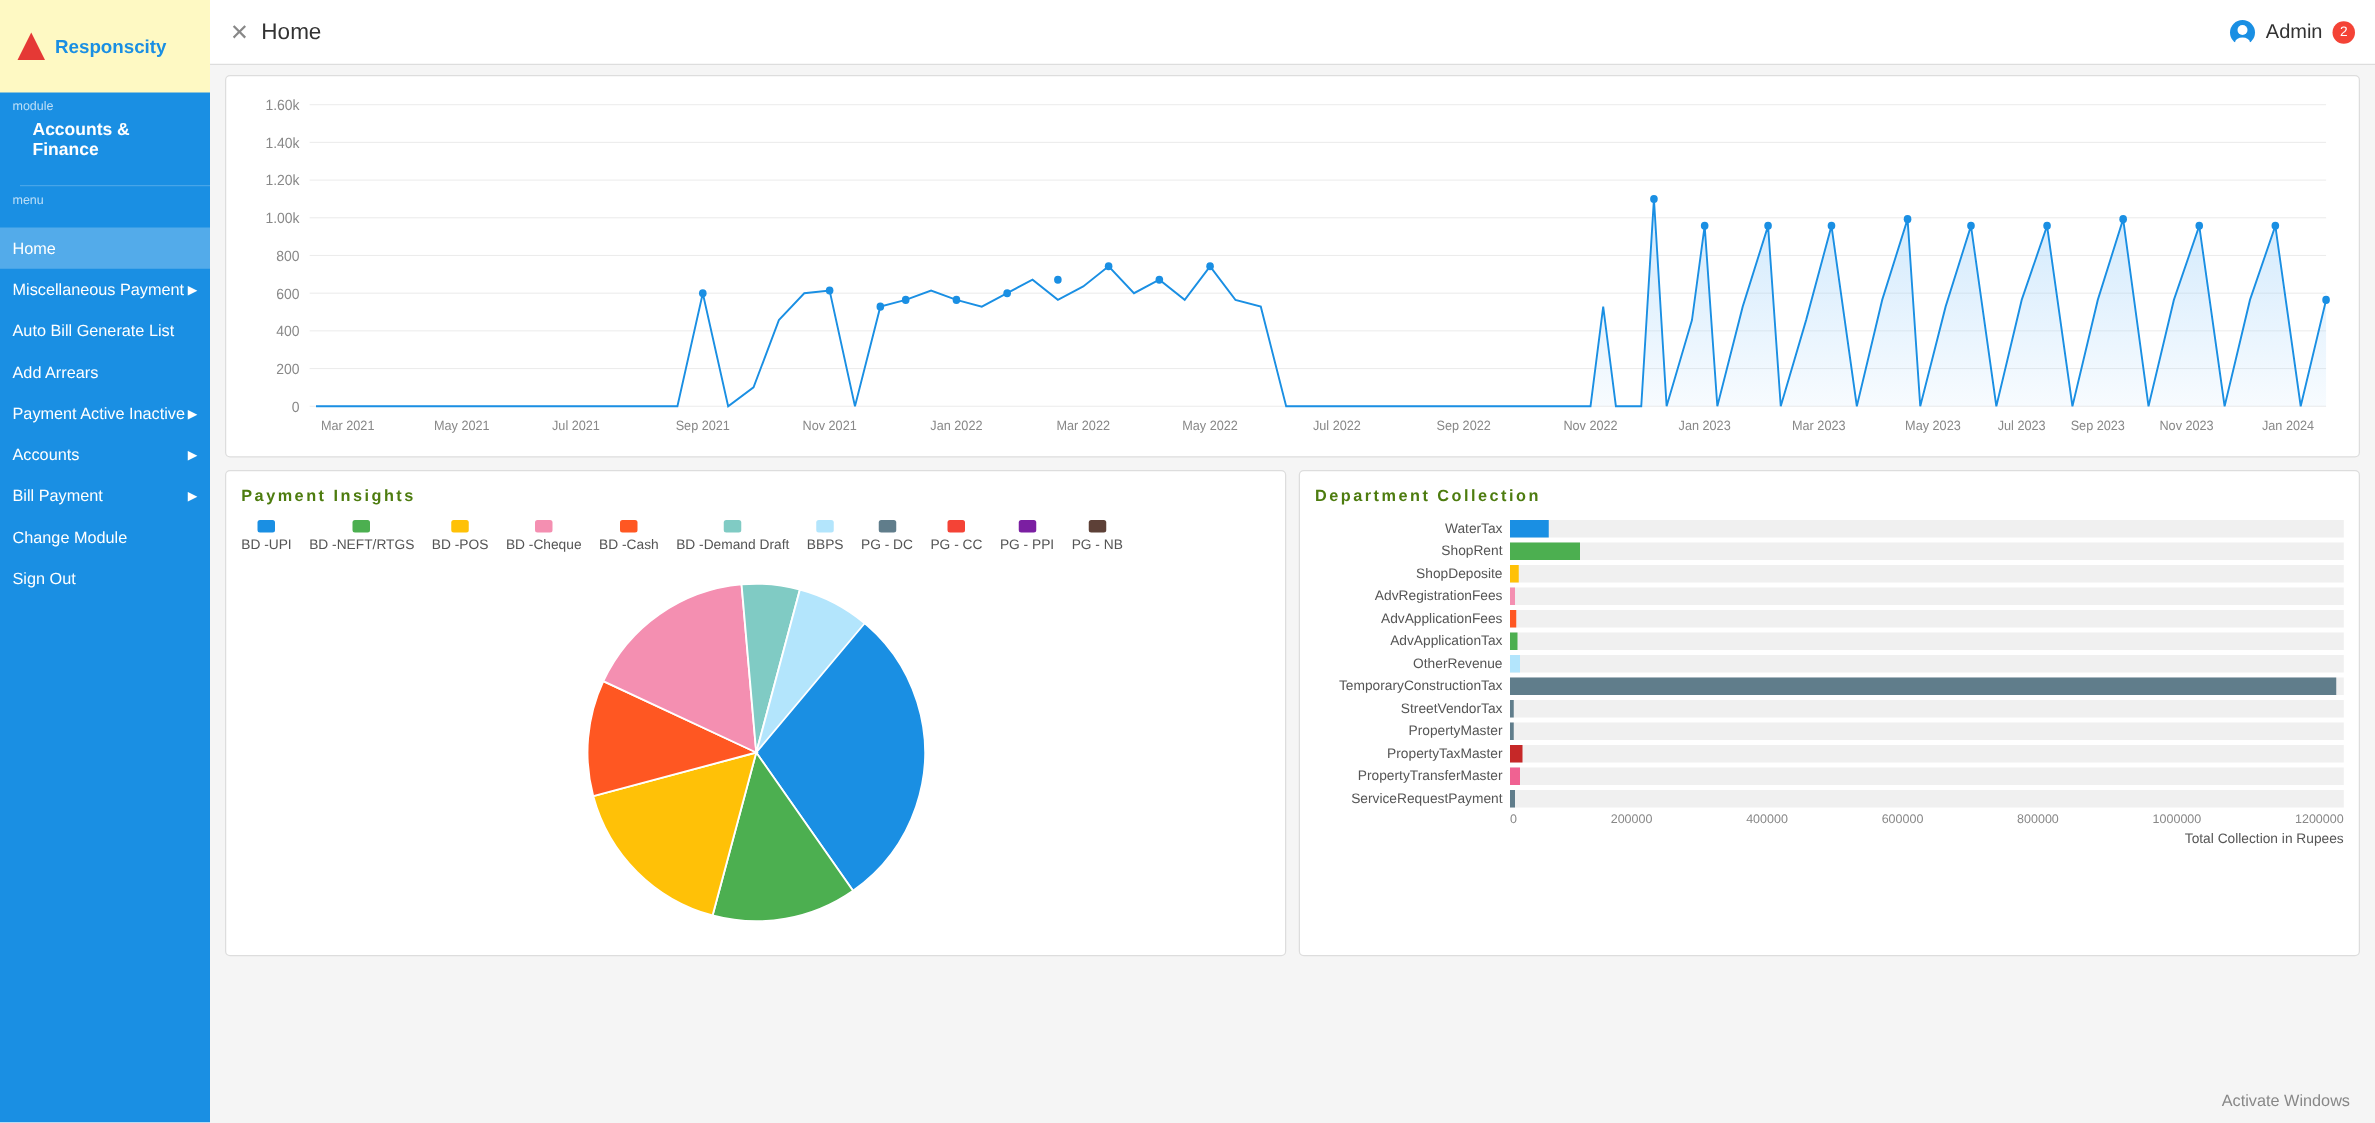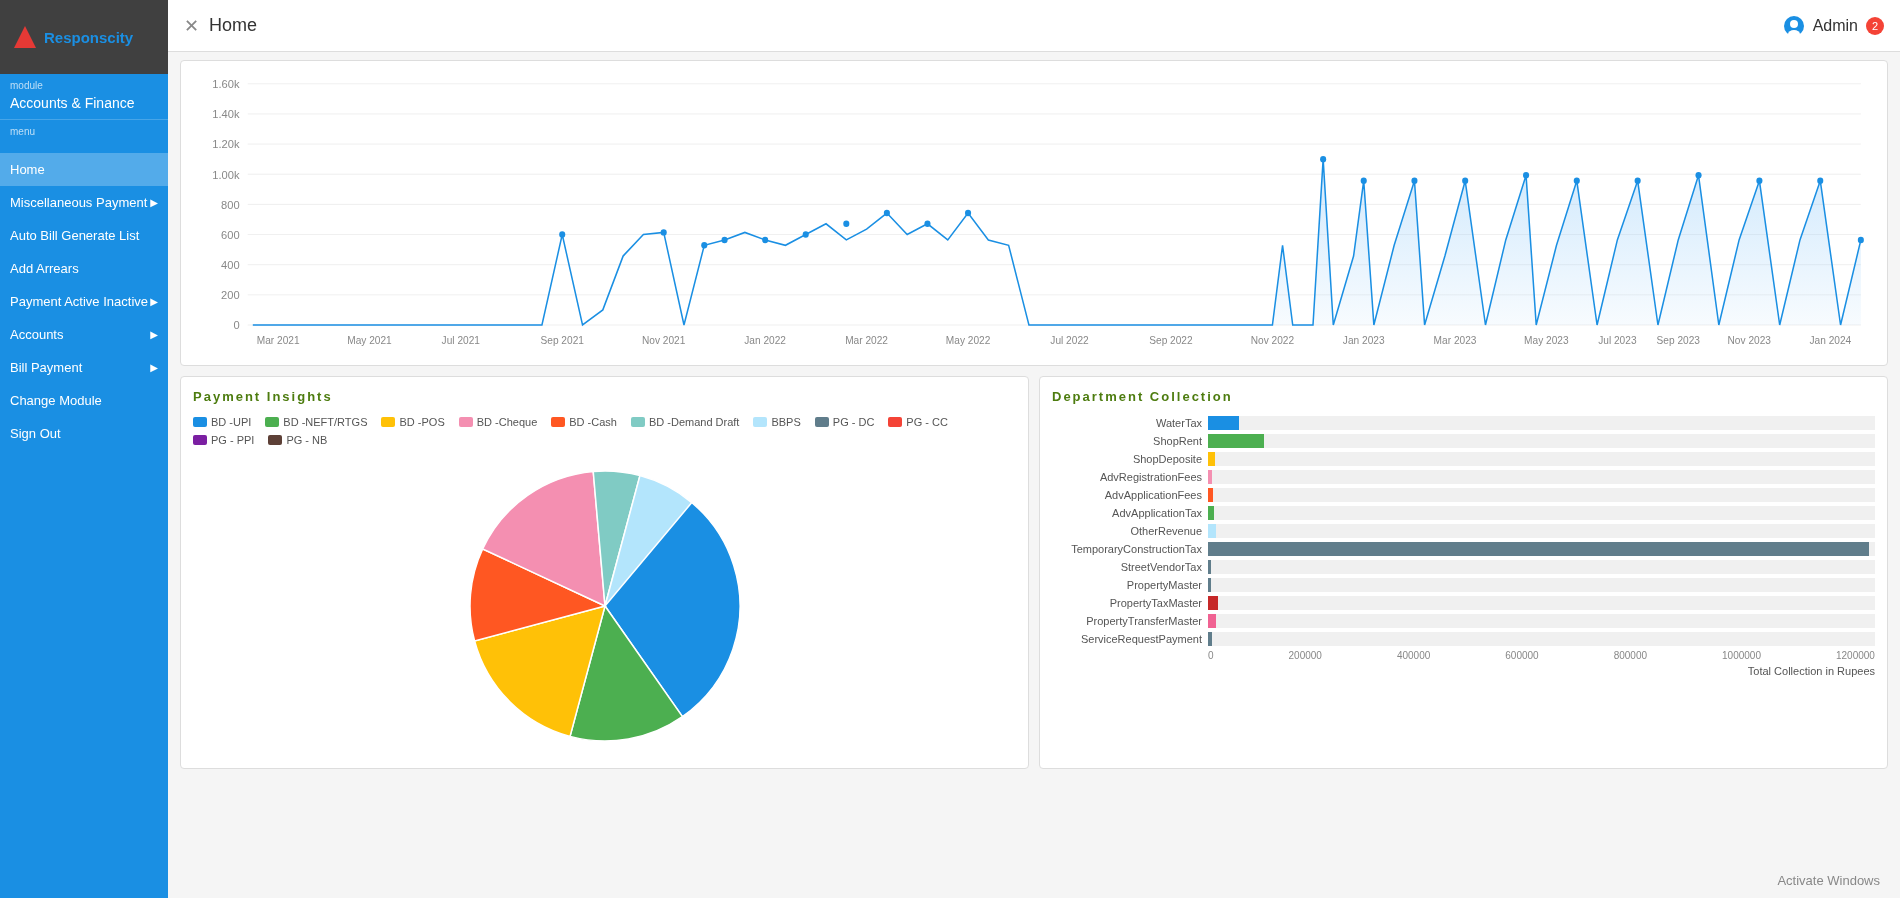--- a/index.html
+++ b/index.html
@@ -13,40 +13,41 @@
       display: flex;
       flex-direction: column;
       height: 100%;
       overflow-y: auto;
     }
     #sidebar .logo-area {
       padding: 24px 12px;
       display: flex;
       align-items: center;
       gap: 6px;
-      background: #404040;
+      background: #fef9c3;
       min-height: 52px;
     }
     #sidebar .logo-text {
       color: #1a8fe3;
       font-weight: bold;
       font-size: 15px;
     }
     #sidebar .module-label {
       color: rgba(255,255,255,0.7);
       font-size: 10px;
       padding: 6px 10px 2px;
       text-transform: lowercase;
     }
     #sidebar .module-name {
       color: #fff;
       font-size: 14px;
-      font-weight: normal;
-      padding: 2px 10px 8px;
+      font-weight: bold;
+      padding: 2px 10px 21px;
       border-bottom: 1px solid rgba(255,255,255,0.2);
+      margin-left: 16px;
     }
     #sidebar .menu-label {
       color: rgba(255,255,255,0.7);
       font-size: 10px;
       padding: 6px 10px 16px;
       text-transform: lowercase;
     }
     #sidebar .nav-item {
       padding: 9px 10px;
       color: #fff;
@@ -160,20 +161,21 @@
       flex-wrap: wrap;
       gap: 6px 14px;
       margin-bottom: 10px;
       font-size: 11px;
       color: #555;
     }
     .legend-item {
       display: flex;
       align-items: center;
       gap: 4px;
+      flex-direction: column;
     }
     .legend-dot {
       width: 14px; height: 10px;
       border-radius: 2px;
       display: inline-block;
     }
 
     
     .pie-wrap {
       display: flex;

